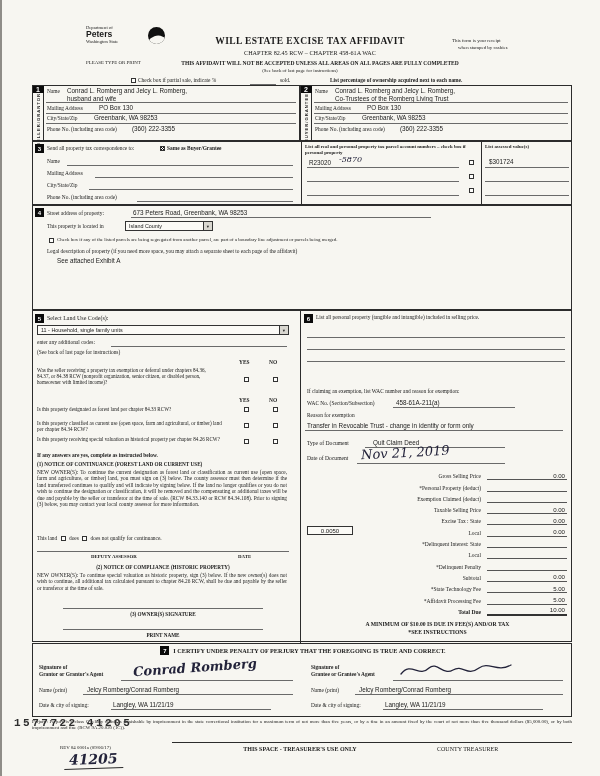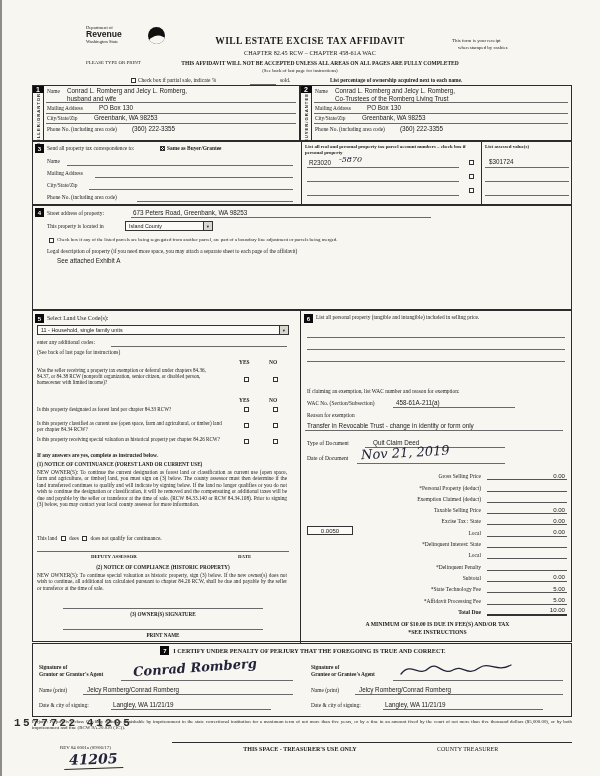--- a/index.html
+++ b/index.html
@@ -32,21 +32,21 @@
 .logo-circle::after{content:"";position:absolute;left:-3px;top:9px;width:22px;height:10px;background:#f7f6f1;border-radius:50% 50% 0 0/100% 100% 0 0;transform:rotate(-18deg)}
 .stamp{font-family:"Liberation Mono",monospace;font-weight:bold;letter-spacing:2.5px;font-size:11px;color:#2e2e2e}
 </style>
 </head>
 <body>
 
 <div class="page">
 
   <div class="abs" style="left:86px;top:25px">
     <div style="font-size:4.6px">Department of</div>
-    <div style="font-size:8.6px;font-weight:bold;font-family:'Liberation Sans',sans-serif;line-height:9px">Revenue</div>
+    <div style="font-size:8.6px;font-weight:bold;font-family:'Liberation Sans',sans-serif;line-height:9px">Peters</div>
     <div style="font-size:4.6px">Washington State</div>
   </div>
   <div class="abs logo-circle" style="left:148px;top:27px"></div>
 
   <div class="abs ctr b" style="left:150px;top:36px;width:320px;font-size:9.5px;letter-spacing:0.4px">WILL ESTATE EXCISE TAX AFFIDAVIT</div>
   <div class="abs sm" style="left:452px;top:38px">This form is your receipt</div>
   <div class="abs sm" style="left:458px;top:45px">when stamped by cashier.</div>
   <div class="abs ctr" style="left:150px;top:49px;width:320px;font-size:6.2px">CHAPTER 82.45 RCW – CHAPTER 458-61A WAC</div>
   <div class="abs sm" style="left:86px;top:60px">PLEASE TYPE OR PRINT</div>
   <div class="abs ctr b" style="left:120px;top:60px;width:400px;font-size:5.5px">THIS AFFIDAVIT WILL NOT BE ACCEPTED UNLESS ALL AREAS ON ALL PAGES ARE FULLY COMPLETED</div>

